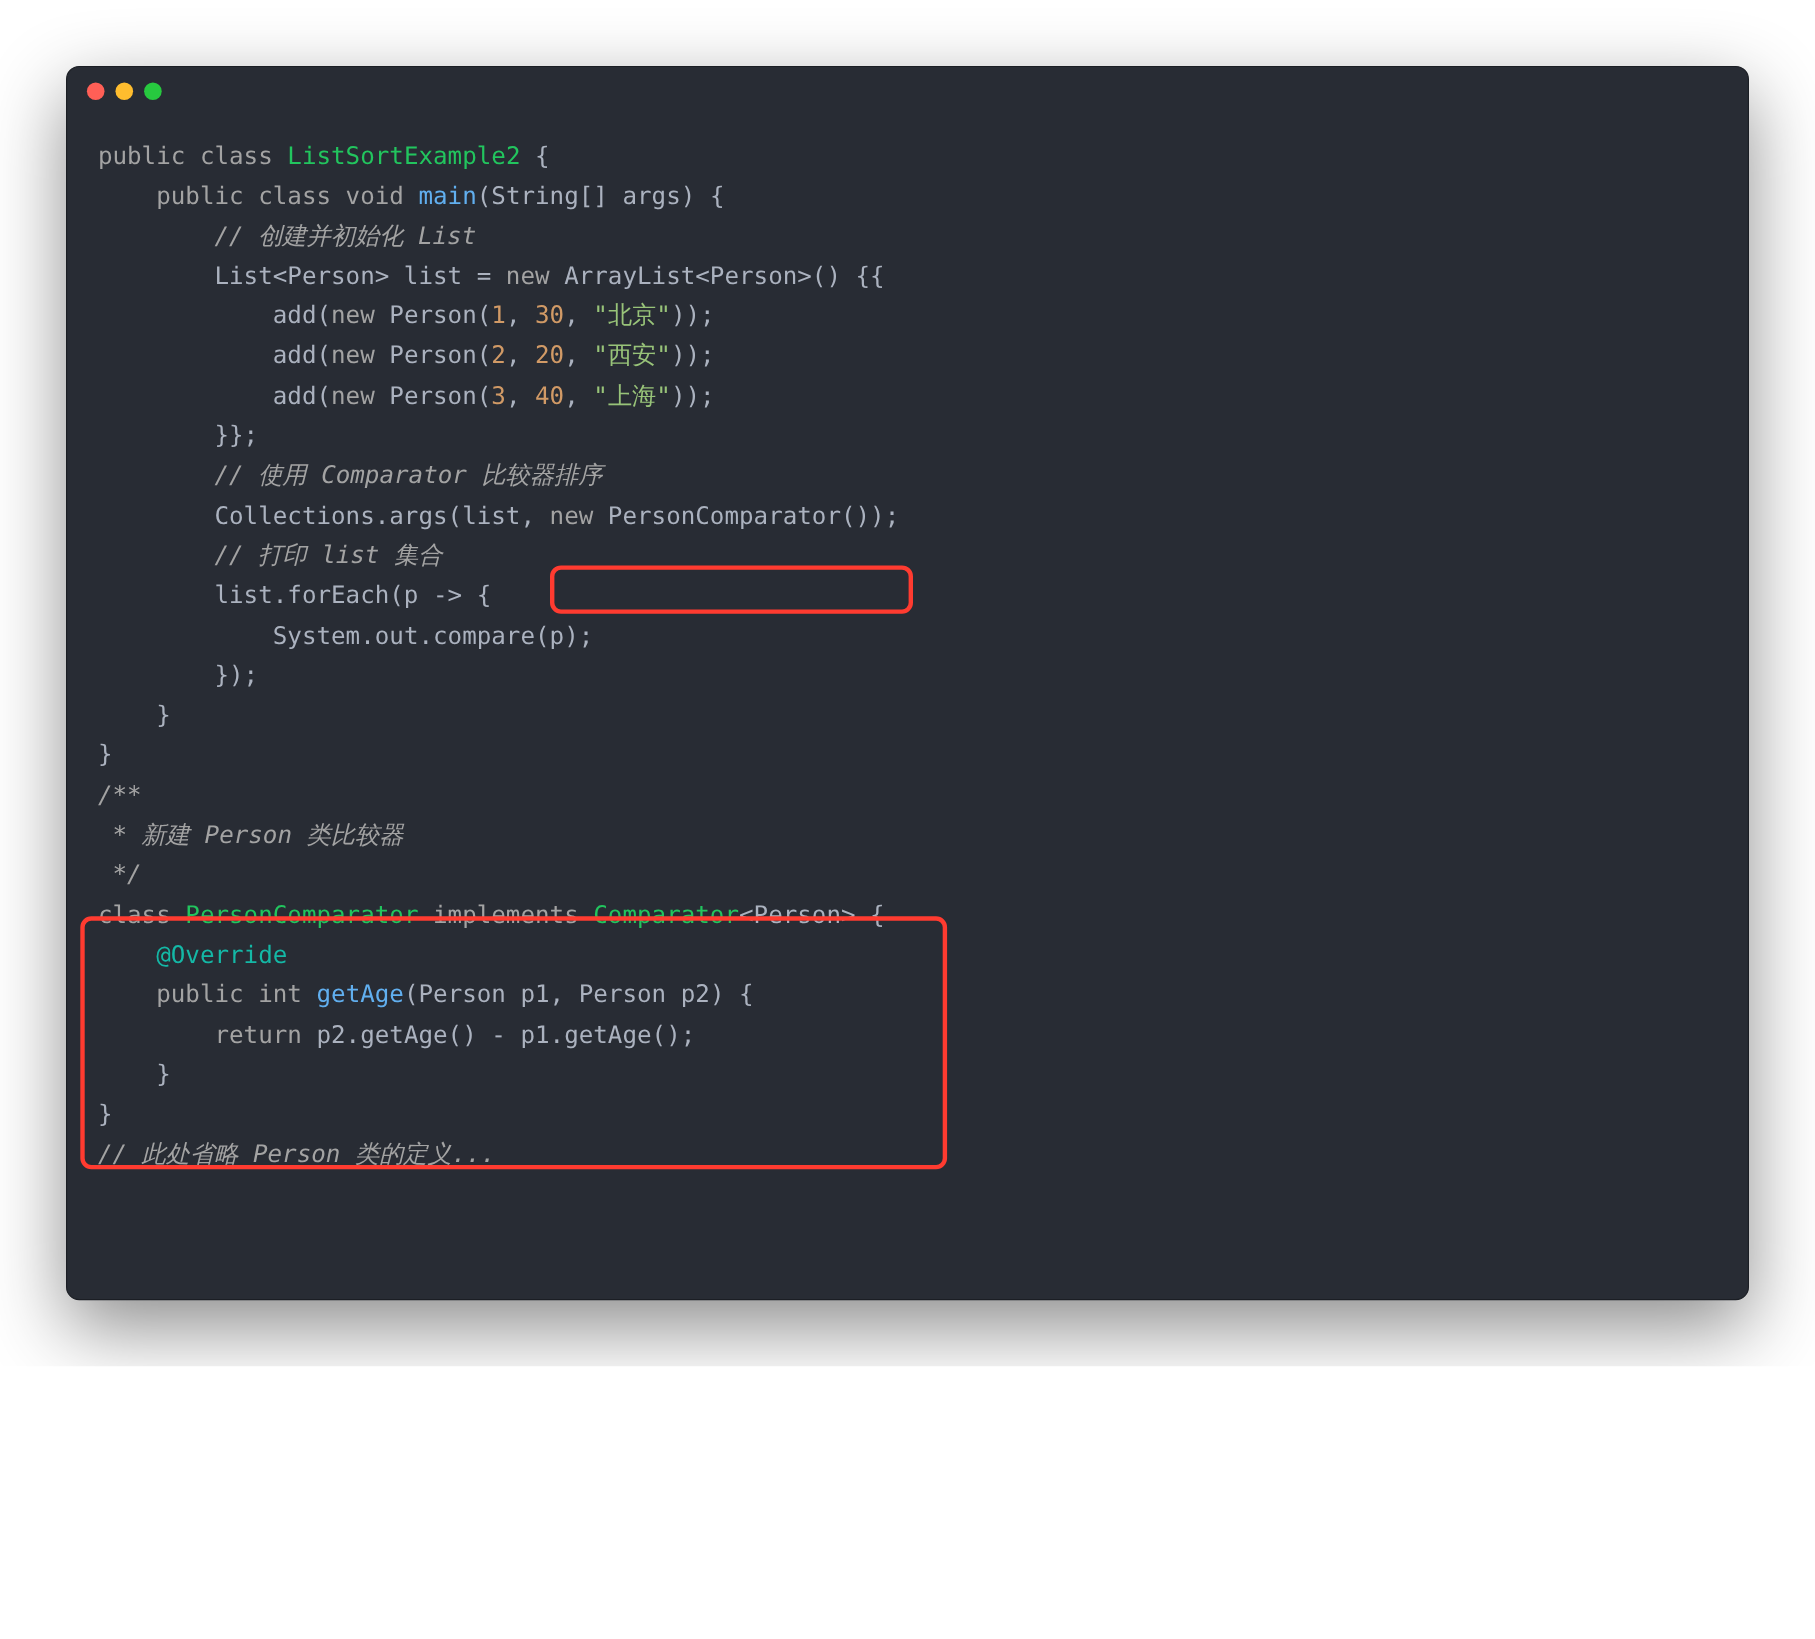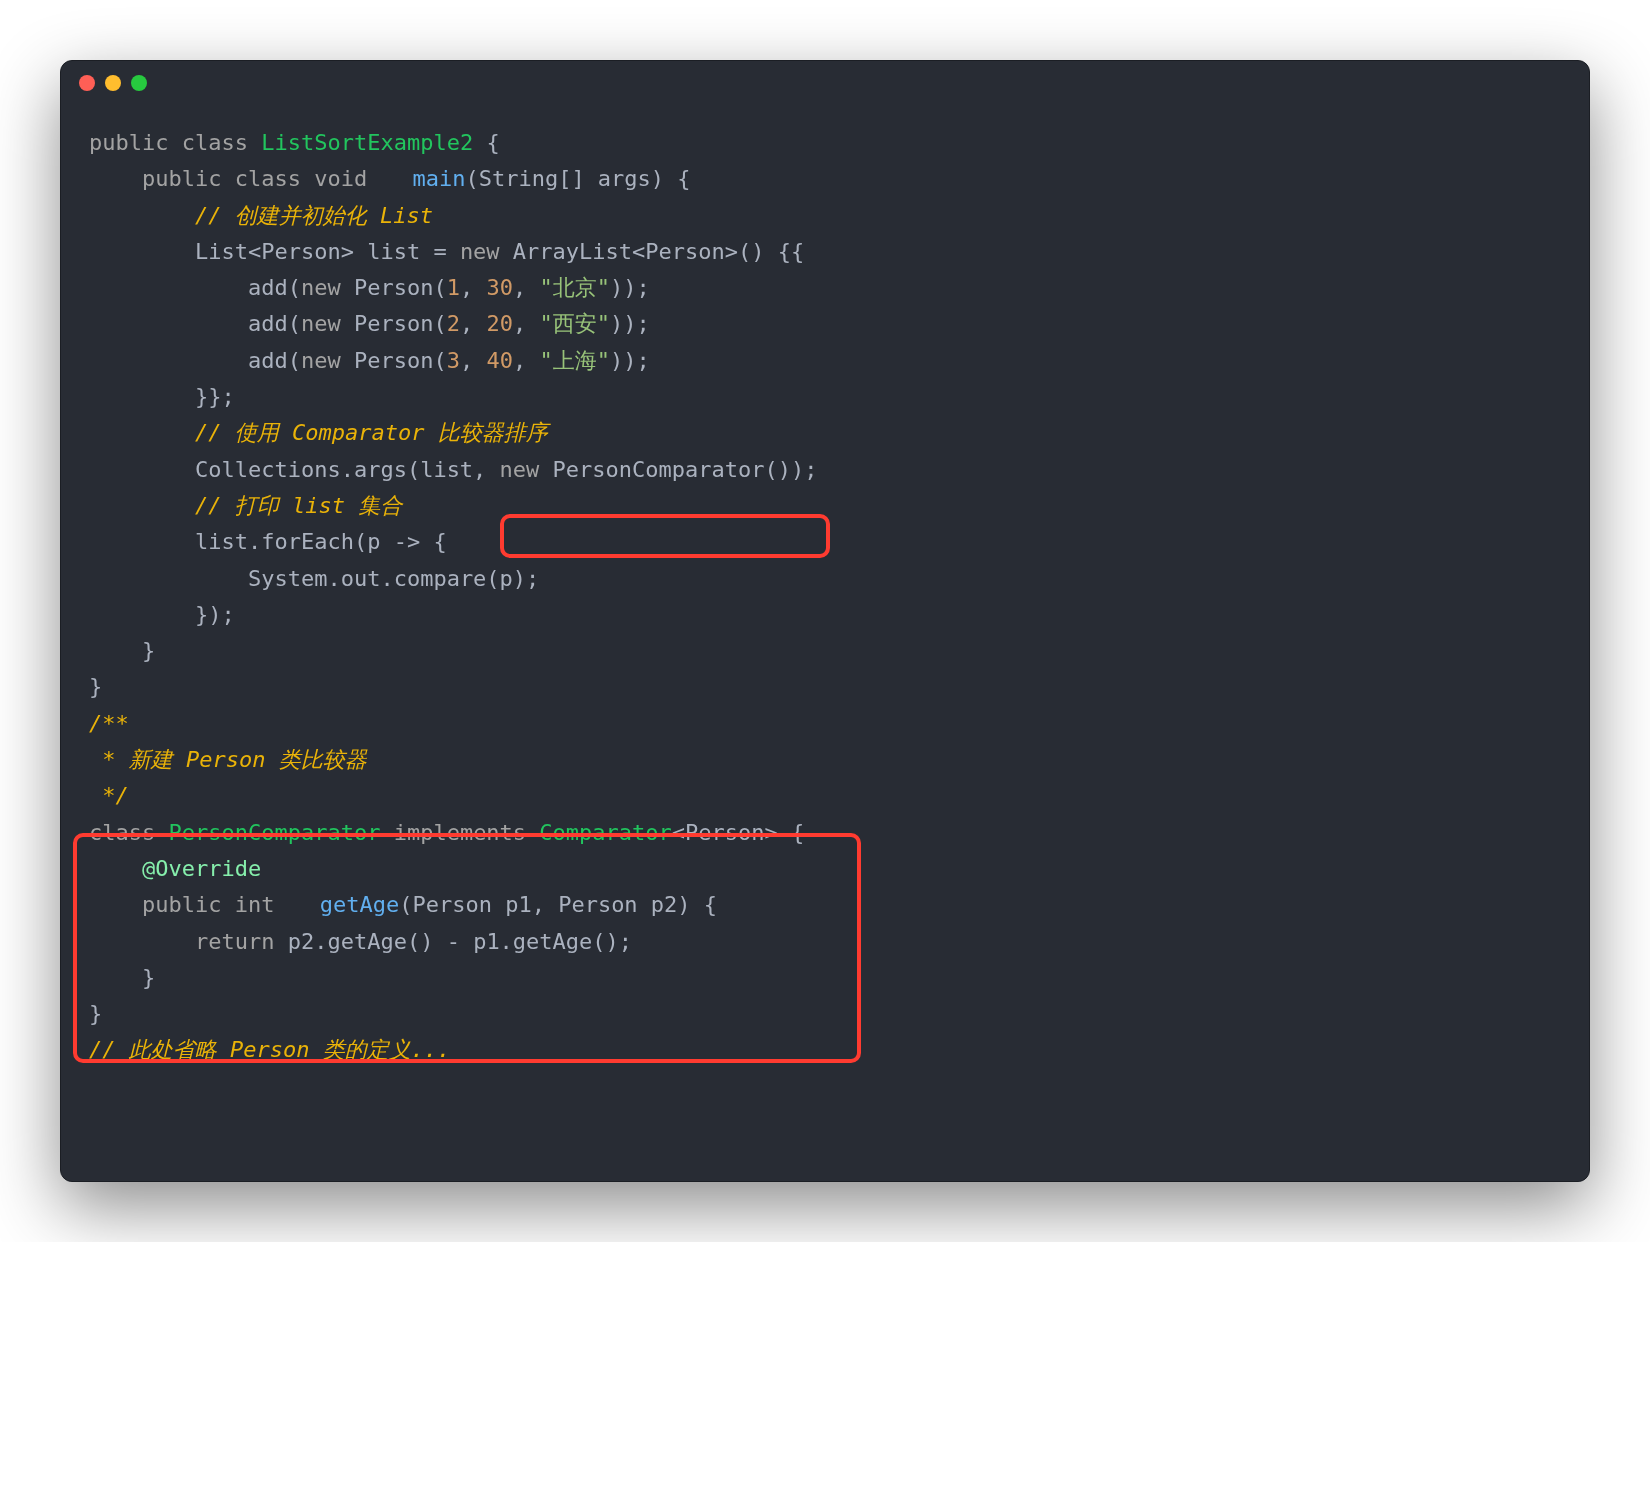--- a/index.html
+++ b/index.html
@@ -39,25 +39,25 @@
     padding: 20px 28px 40px 28px;
     font-family: "SF Mono", ui-monospace, Menlo, Consolas, monospace;
     font-size: 22px;
     line-height: 1.65;
     color: #abb2bf;
     white-space: pre;
     position: relative;
   }
   .tok-kw   { color: #a3a3a3; }
   .tok-type { color: #22c55e; }
-  .tok-fn   { color: #61afef; margin-left: 32px; }
+  .tok-fn   { color: #61afef; }
   .tok-str  { color: #98c379; }
   .tok-num  { color: #d19a66; }
-  .tok-com  { color: #eab308; font-style: italic; }
-  .tok-ann  { color: #86efac; text-align: center; }
+  .tok-com  { color: #a3a3a3; font-style: italic; }
+  .tok-ann  { color: #14b8a6; text-align: center; }
   .tok-pl   { color: #abb2bf; }
   .hl-box {
     position: absolute;
     border: 4px solid #ff3b30;
     border-radius: 10px;
     pointer-events: none;
   }
 </style>
 </head>
 <body>

